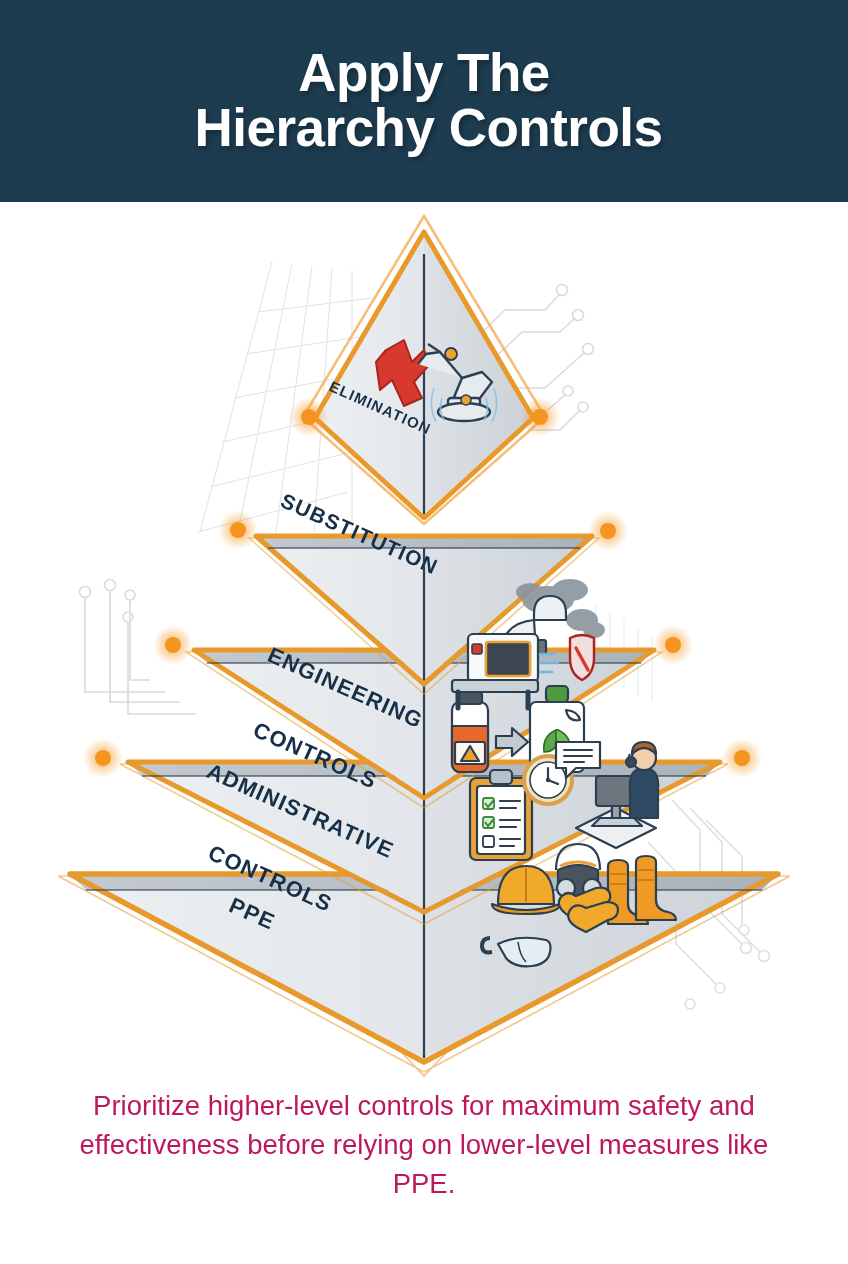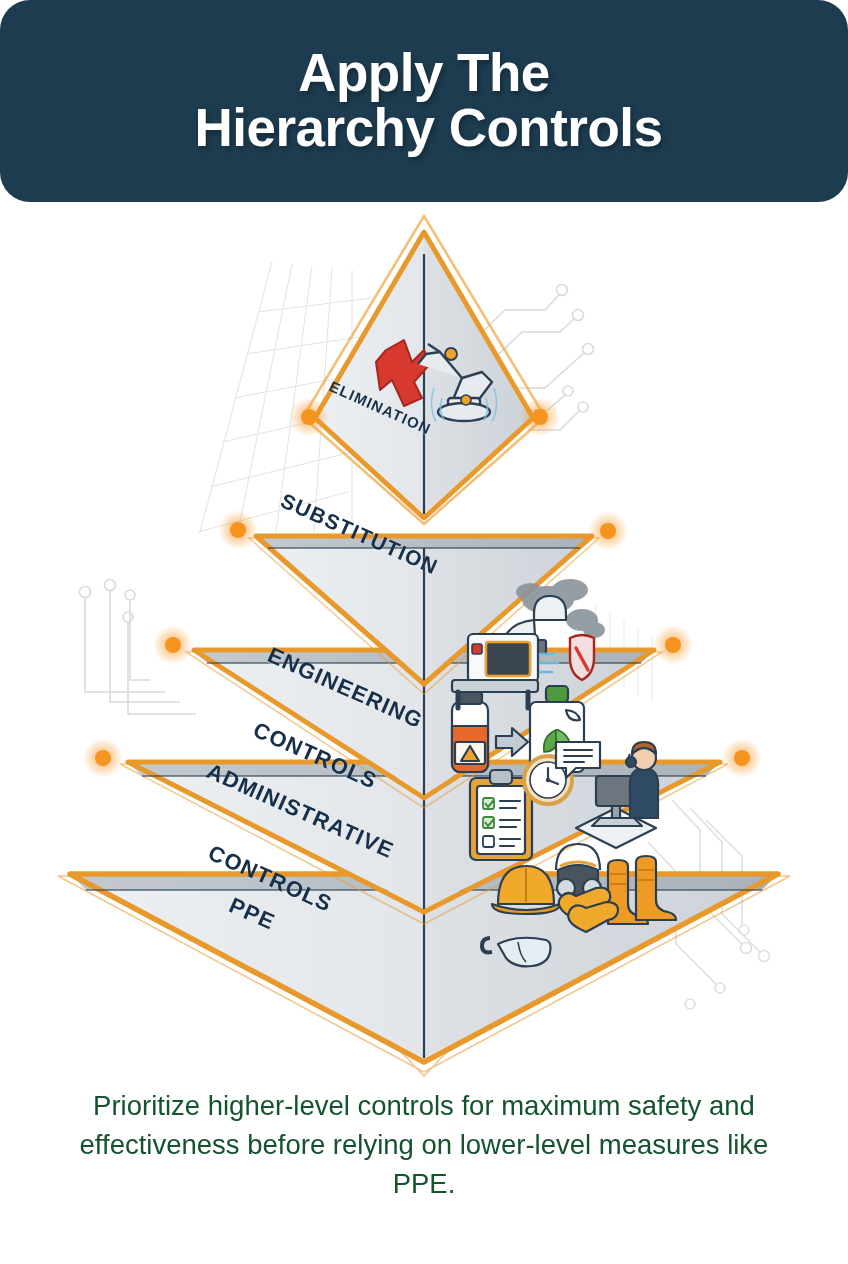--- a/index.html
+++ b/index.html
@@ -9,21 +9,21 @@
     font-family:"Liberation Sans", sans-serif;
     position:relative; overflow:hidden;
     background:#ffffff;
   }
 
   
   .header {
     position:absolute; left:0; top:0; width:848px; height:202px;
     background:#1d3c50;
     display:flex; flex-direction:column;
-    align-items:center; justify-content:center;border-radius:30px;
+    align-items:center; justify-content:center;
   }
   .header-title {
     color:#ffffff;
     font-size:53px;
     font-weight:bold;
     line-height:1.03;
     text-align:center;
     letter-spacing:-0.5px;
     text-shadow:2px 3px 5px rgba(0,0,0,0.30);
   }
@@ -50,21 +50,21 @@
     transform-origin:center center;
     text-shadow:0 1px 0 rgba(255,255,255,0.35);
   }
 
   
   .caption {
     position:absolute; left:0; top:1086px;
     width:848px;
     padding:0 56px;
     text-align:center;
-    color:#14532d;
+    color:#be185d;
     font-size:27.5px;
     line-height:1.42;
     font-weight:400;
   }
 </style>
 </head>
 <body>
 
 <div class="header">
   <div class="header-title">

